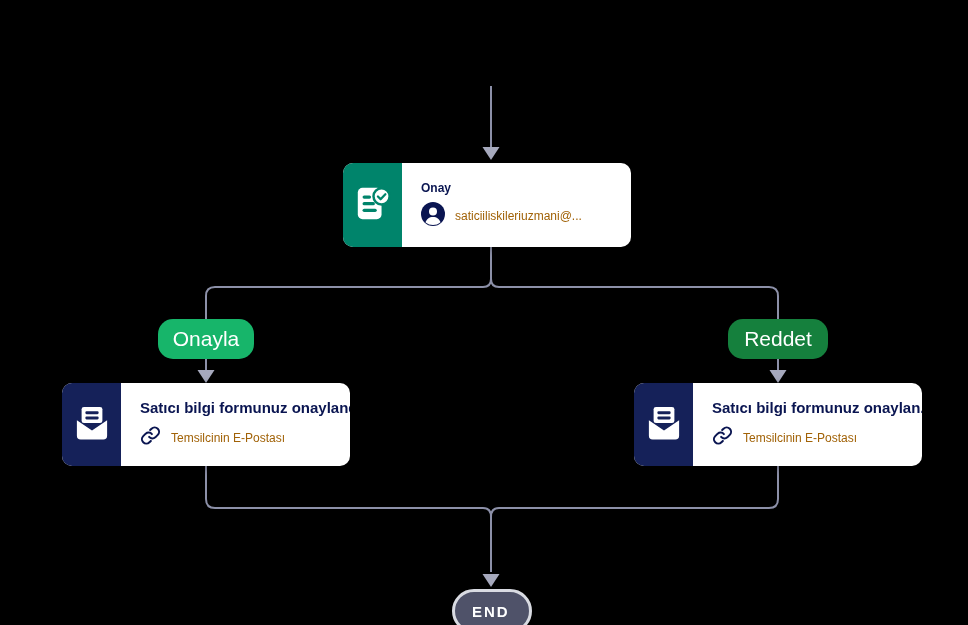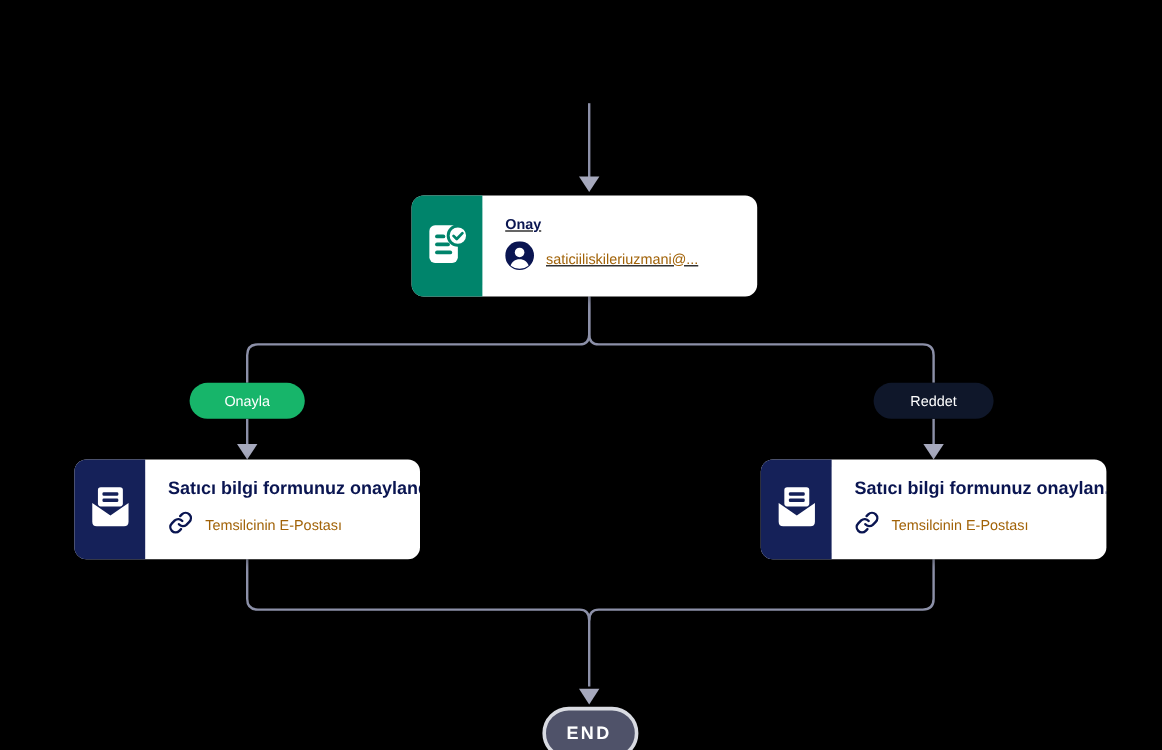--- a/index.html
+++ b/index.html
@@ -71,31 +71,31 @@
     align-items: center;
     gap: 10px;
   }
   .node-row-text {
     font-size: 12px;
     color: #a16207;
     white-space: nowrap;
   }
   .branch-pill {
     position: absolute;
-    height: 30px;
+    height: 40px;
     border-radius: 15px;
     display: flex;
     align-items: center;
     justify-content: center;
     color: #ffffff;
-    font-size: 12px;
+    font-size: 21px;
     cursor: pointer;
   }
   .pill-approve { left: 158px; top: 319px; width: 96px;  background: #17B56A; }
-  .pill-reject  { left: 728px; top: 319px; width: 100px; background: #0f172a; }
+  .pill-reject  { left: 728px; top: 319px; width: 100px; background: #15803d; }
   .end-node {
     position: absolute;
     left: 452px;
     top: 589px;
     width: 80px;
     height: 44px;
     background: #4F5269;
     border: 3px solid #D9DBE2;
     border-radius: 24px;
     display: flex;
@@ -104,21 +104,21 @@
     padding-left: 17px;
     box-sizing: border-box;
     color: #ffffff;
     font-size: 15px;
     font-weight: bold;
     letter-spacing: 2px;
     cursor: pointer;
   }
   
   .node-form      { left: 341px; top: 4px;   width: 288px; height: 82px; }
-  .node-approval  { left: 343px; top: 163px; width: 288px; height: 84px; text-decoration: underline; }
+  .node-approval  { left: 343px; top: 163px; width: 288px; height: 84px; }
   .node-email-ok  { left: 62px;  top: 383px; width: 288px; height: 83px; }
   .node-email-no  { left: 634px; top: 383px; width: 288px; height: 83px; }
 </style>
 </head>
 <body>
 
 <div class="canvas">
 
   <svg class="connectors" viewBox="0 0 968 625" aria-hidden="true">
     <g stroke="#8C90A8" stroke-width="2" fill="none">

